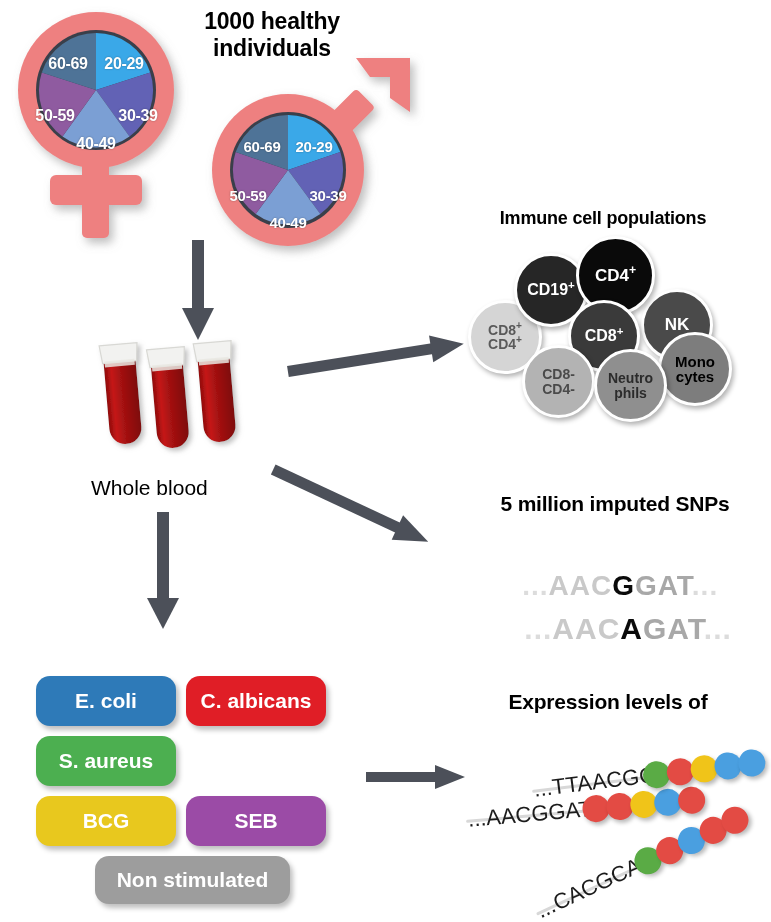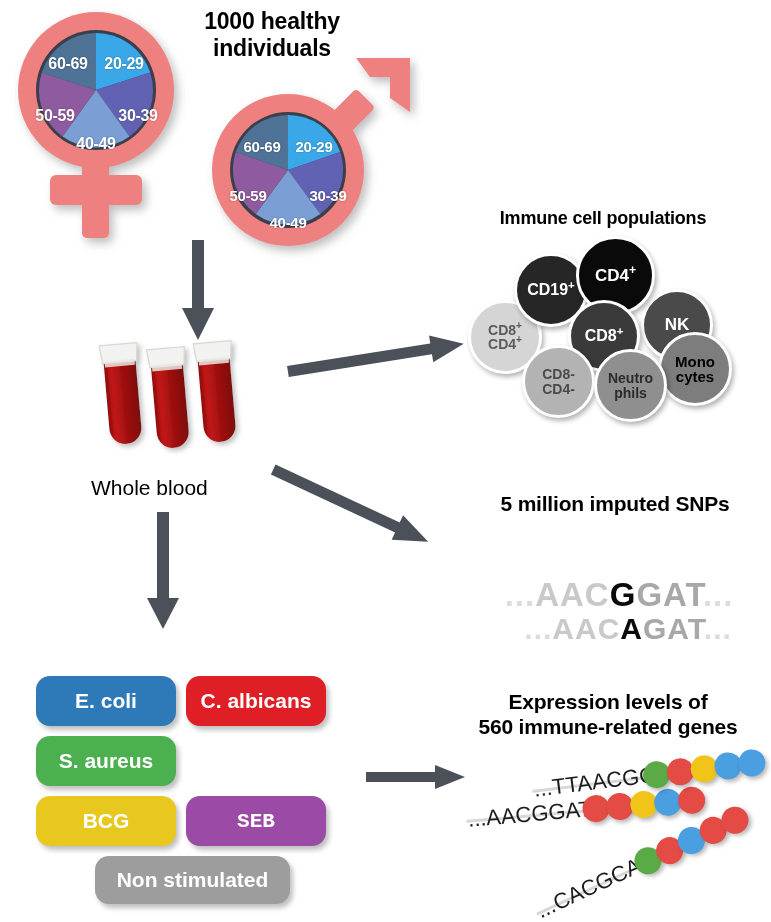--- a/index.html
+++ b/index.html
@@ -305,52 +305,51 @@
       <span>Mono<br>cytes</span>
     </div>
 
     <div class="cell" style="left:594px; top:349px; width:73px; height:73px; background:#8f8f8f; color:#2b2b2b; font-size:14px; z-index:8;">
       <span>Neutro<br>phils</span>
     </div>
   </div>
 
   <div class="abs heading" style="left:470px; top:492px; width:290px; font-size:21px;">5 million imputed SNPs</div>
 
-  <div class="abs snp-seq blurme" style="left:464px; top:538px; font-size:33px;">
+  <div class="abs snp-seq blurme" style="left:487px; top:538px; font-size:28px;">
     <span class="snp-faint">...</span><span class="snp-dim">AAC</span><span class="snp-dark">G</span><span class="snp-mid">GAT</span><span class="snp-faint">...</span>
   </div>
 
   <div class="abs snp-seq blurme" style="left:487px; top:578px; font-size:30px;">
     <span class="snp-faint">...</span><span class="snp-dim">AAC</span><span class="snp-dark">A</span><span class="snp-mid">GAT</span><span class="snp-faint">...</span>
   </div>
 
   <div class="abs" style="left:0; top:0; width:360px; height:922px;">
     <div class="pill" style="left:36px; top:676px; width:140px; height:50px; background:#2e7ab8; font-size:21px;">
       <span>E. coli</span>
     </div>
     <div class="pill" style="left:186px; top:676px; width:140px; height:50px; background:#e01e26; font-size:21px;">
       <span>C. albicans</span>
     </div>
     <div class="pill" style="left:36px; top:736px; width:140px; height:50px; background:#4caf50; font-size:21px;">
       <span>S. aureus</span>
     </div>
     <div class="pill" style="left:36px; top:796px; width:140px; height:50px; background:#e8c81e; font-size:21px;">
       <span>BCG</span>
     </div>
-    <div class="pill" style="left:186px; top:796px; width:140px; height:50px; background:#9b4ba6; font-size:21px;font-family:Liberation Mono, monospace;">
+    <div class="pill" style="left:186px; top:796px; width:140px; height:50px; background:#9b4ba6; font-size:21px;">
       <span>SEB</span>
     </div>
     <div class="pill" style="left:95px; top:856px; width:195px; height:48px; background:#9d9d9d; font-size:21px;">
       <span>Non stimulated</span>
     </div>
   </div>
 
   <div class="abs heading" style="left:452px; top:690px; width:312px; font-size:21px;">
     <div>Expression levels of</div>
-    <div>560 immune-related genes</div>
   </div>
 
   <div class="strand" style="left:536px; top:896px; width:330px; height:34px; transform: rotate(-25deg);">
     <div class="strand-line" style="width:195px;"></div>
     <div class="strand-text" style="left:2px; font-size:22px;">...CACGCAA</div>
     <div class="bead" style="left:110px; width:27px; height:27px; background:#5aab45;"></div>
     <div class="bead" style="left:134px; width:27px; height:27px; background:#e34b44;"></div>
     <div class="bead" style="left:158px; width:27px; height:27px; background:#4a9fe0;"></div>
     <div class="bead" style="left:182px; width:27px; height:27px; background:#e34b44;"></div>
     <div class="bead" style="left:206px; width:27px; height:27px; background:#e34b44;"></div>

